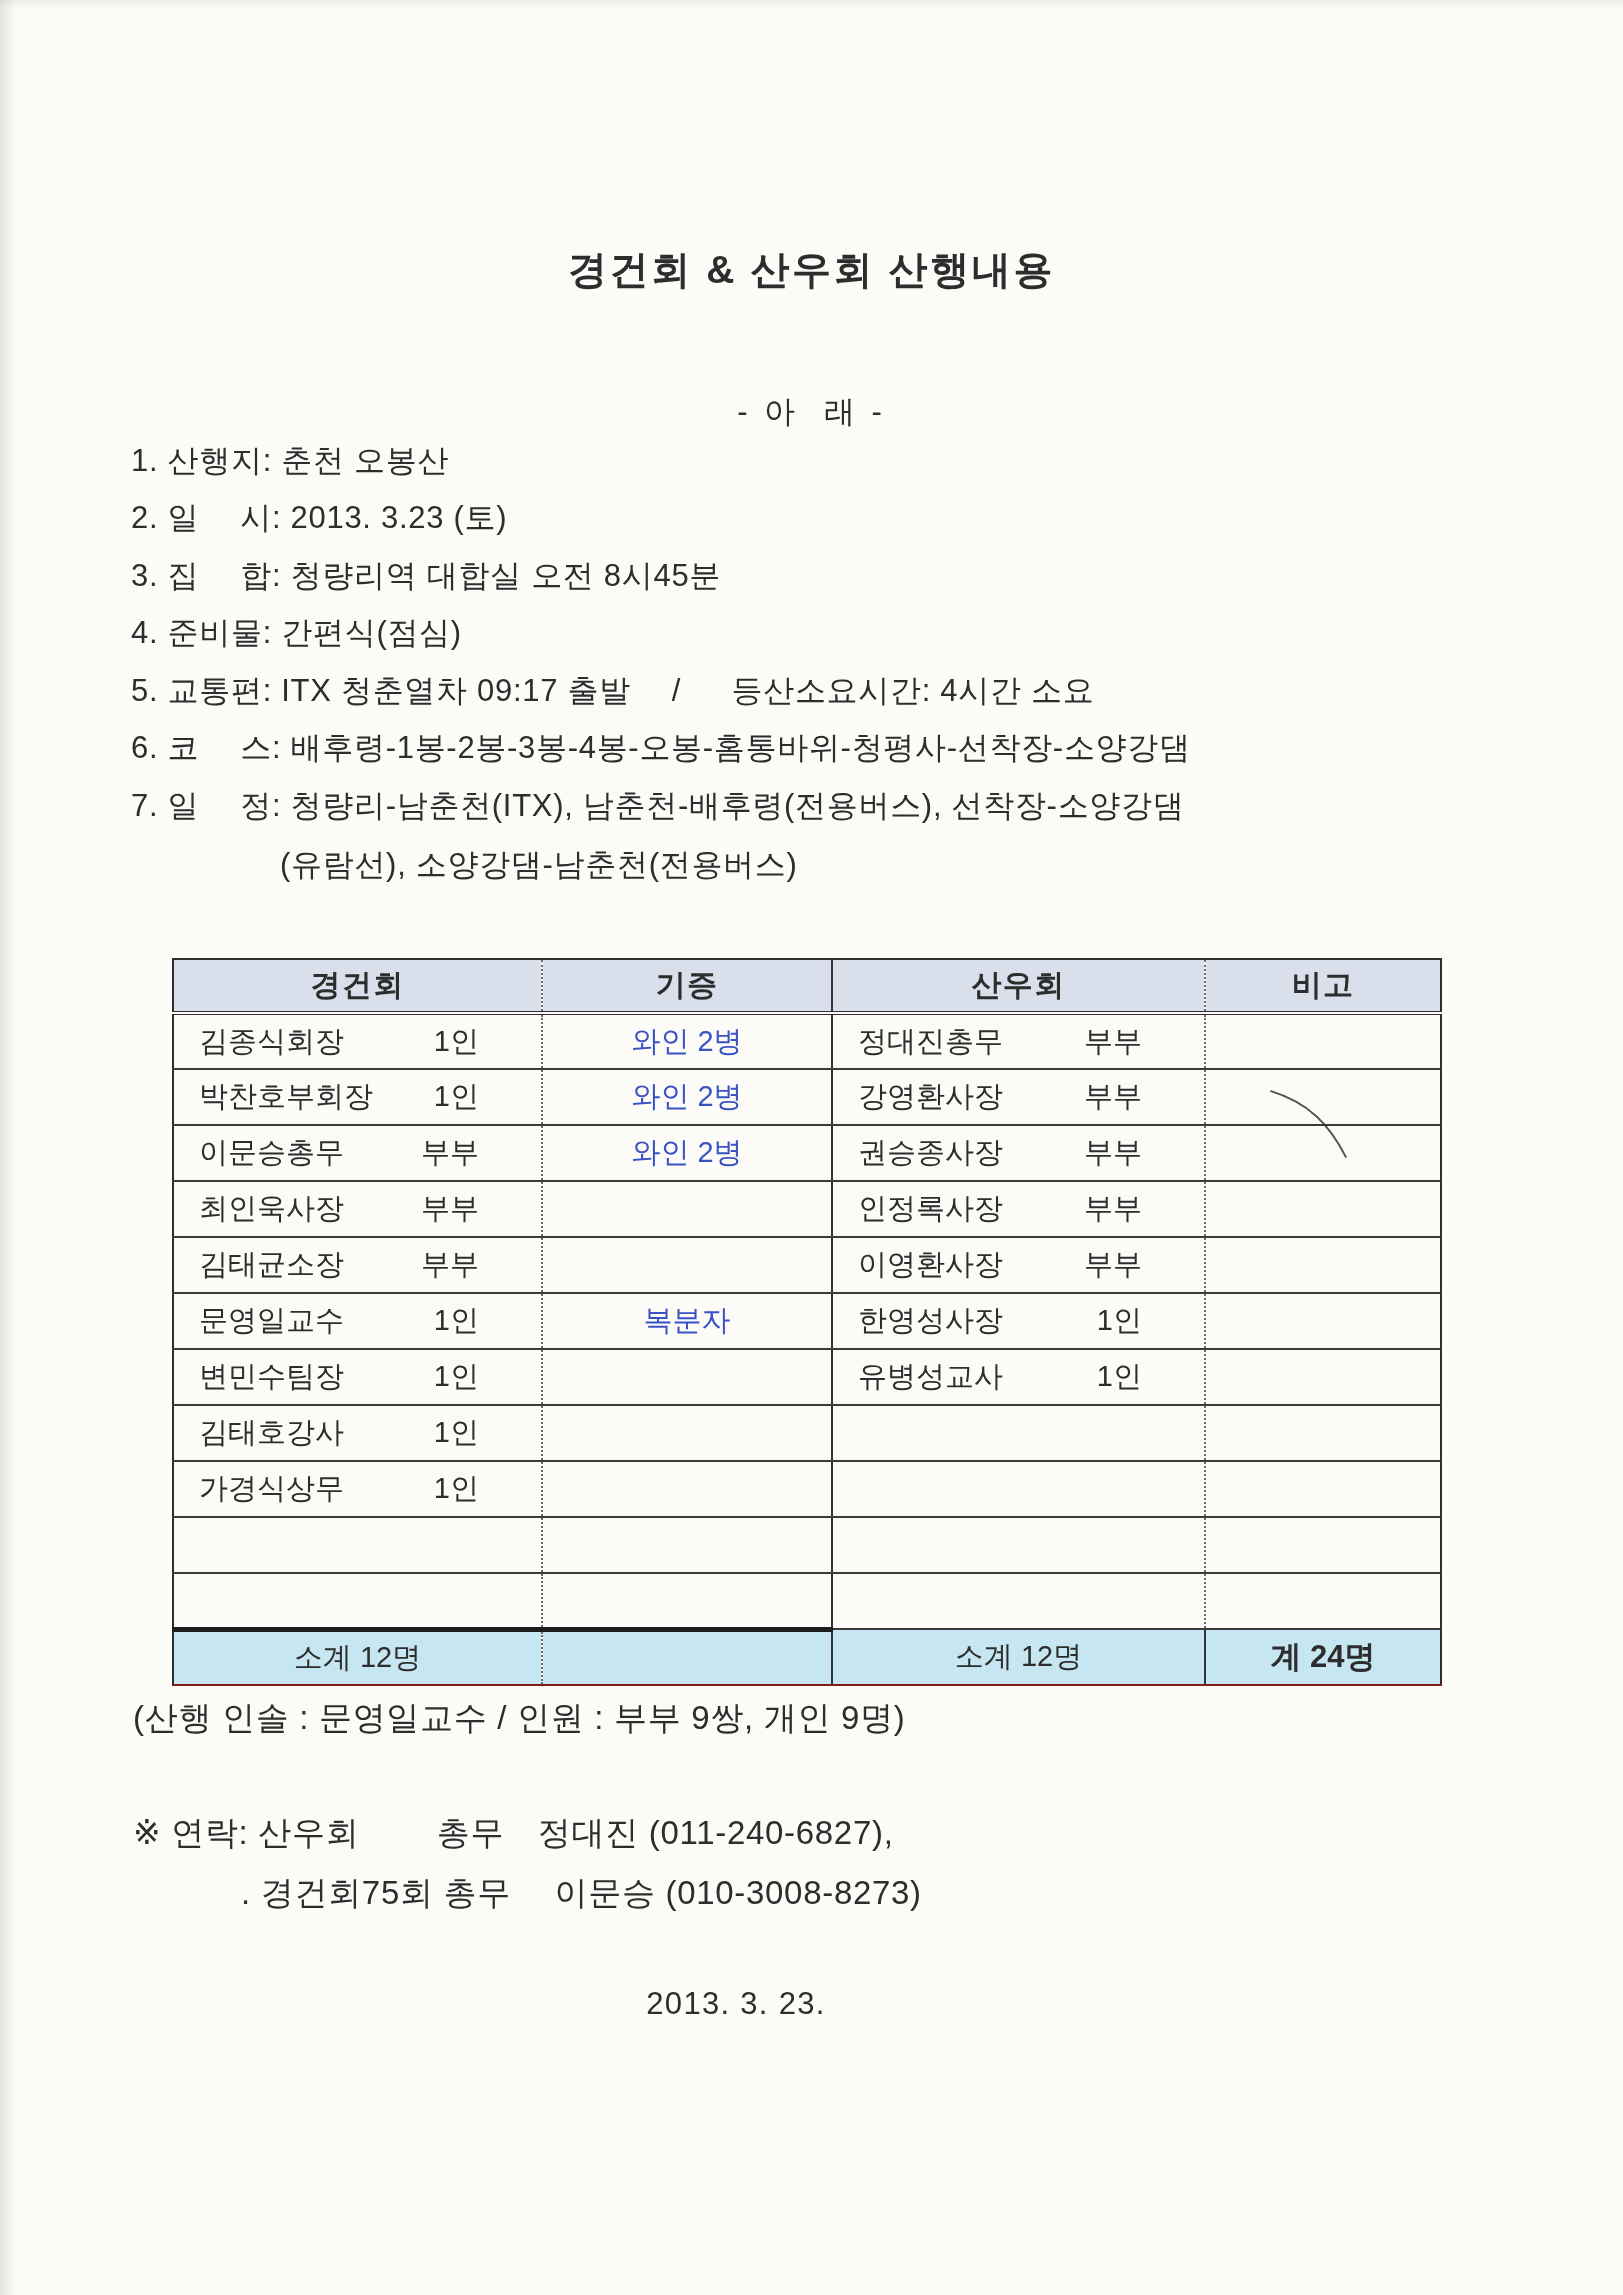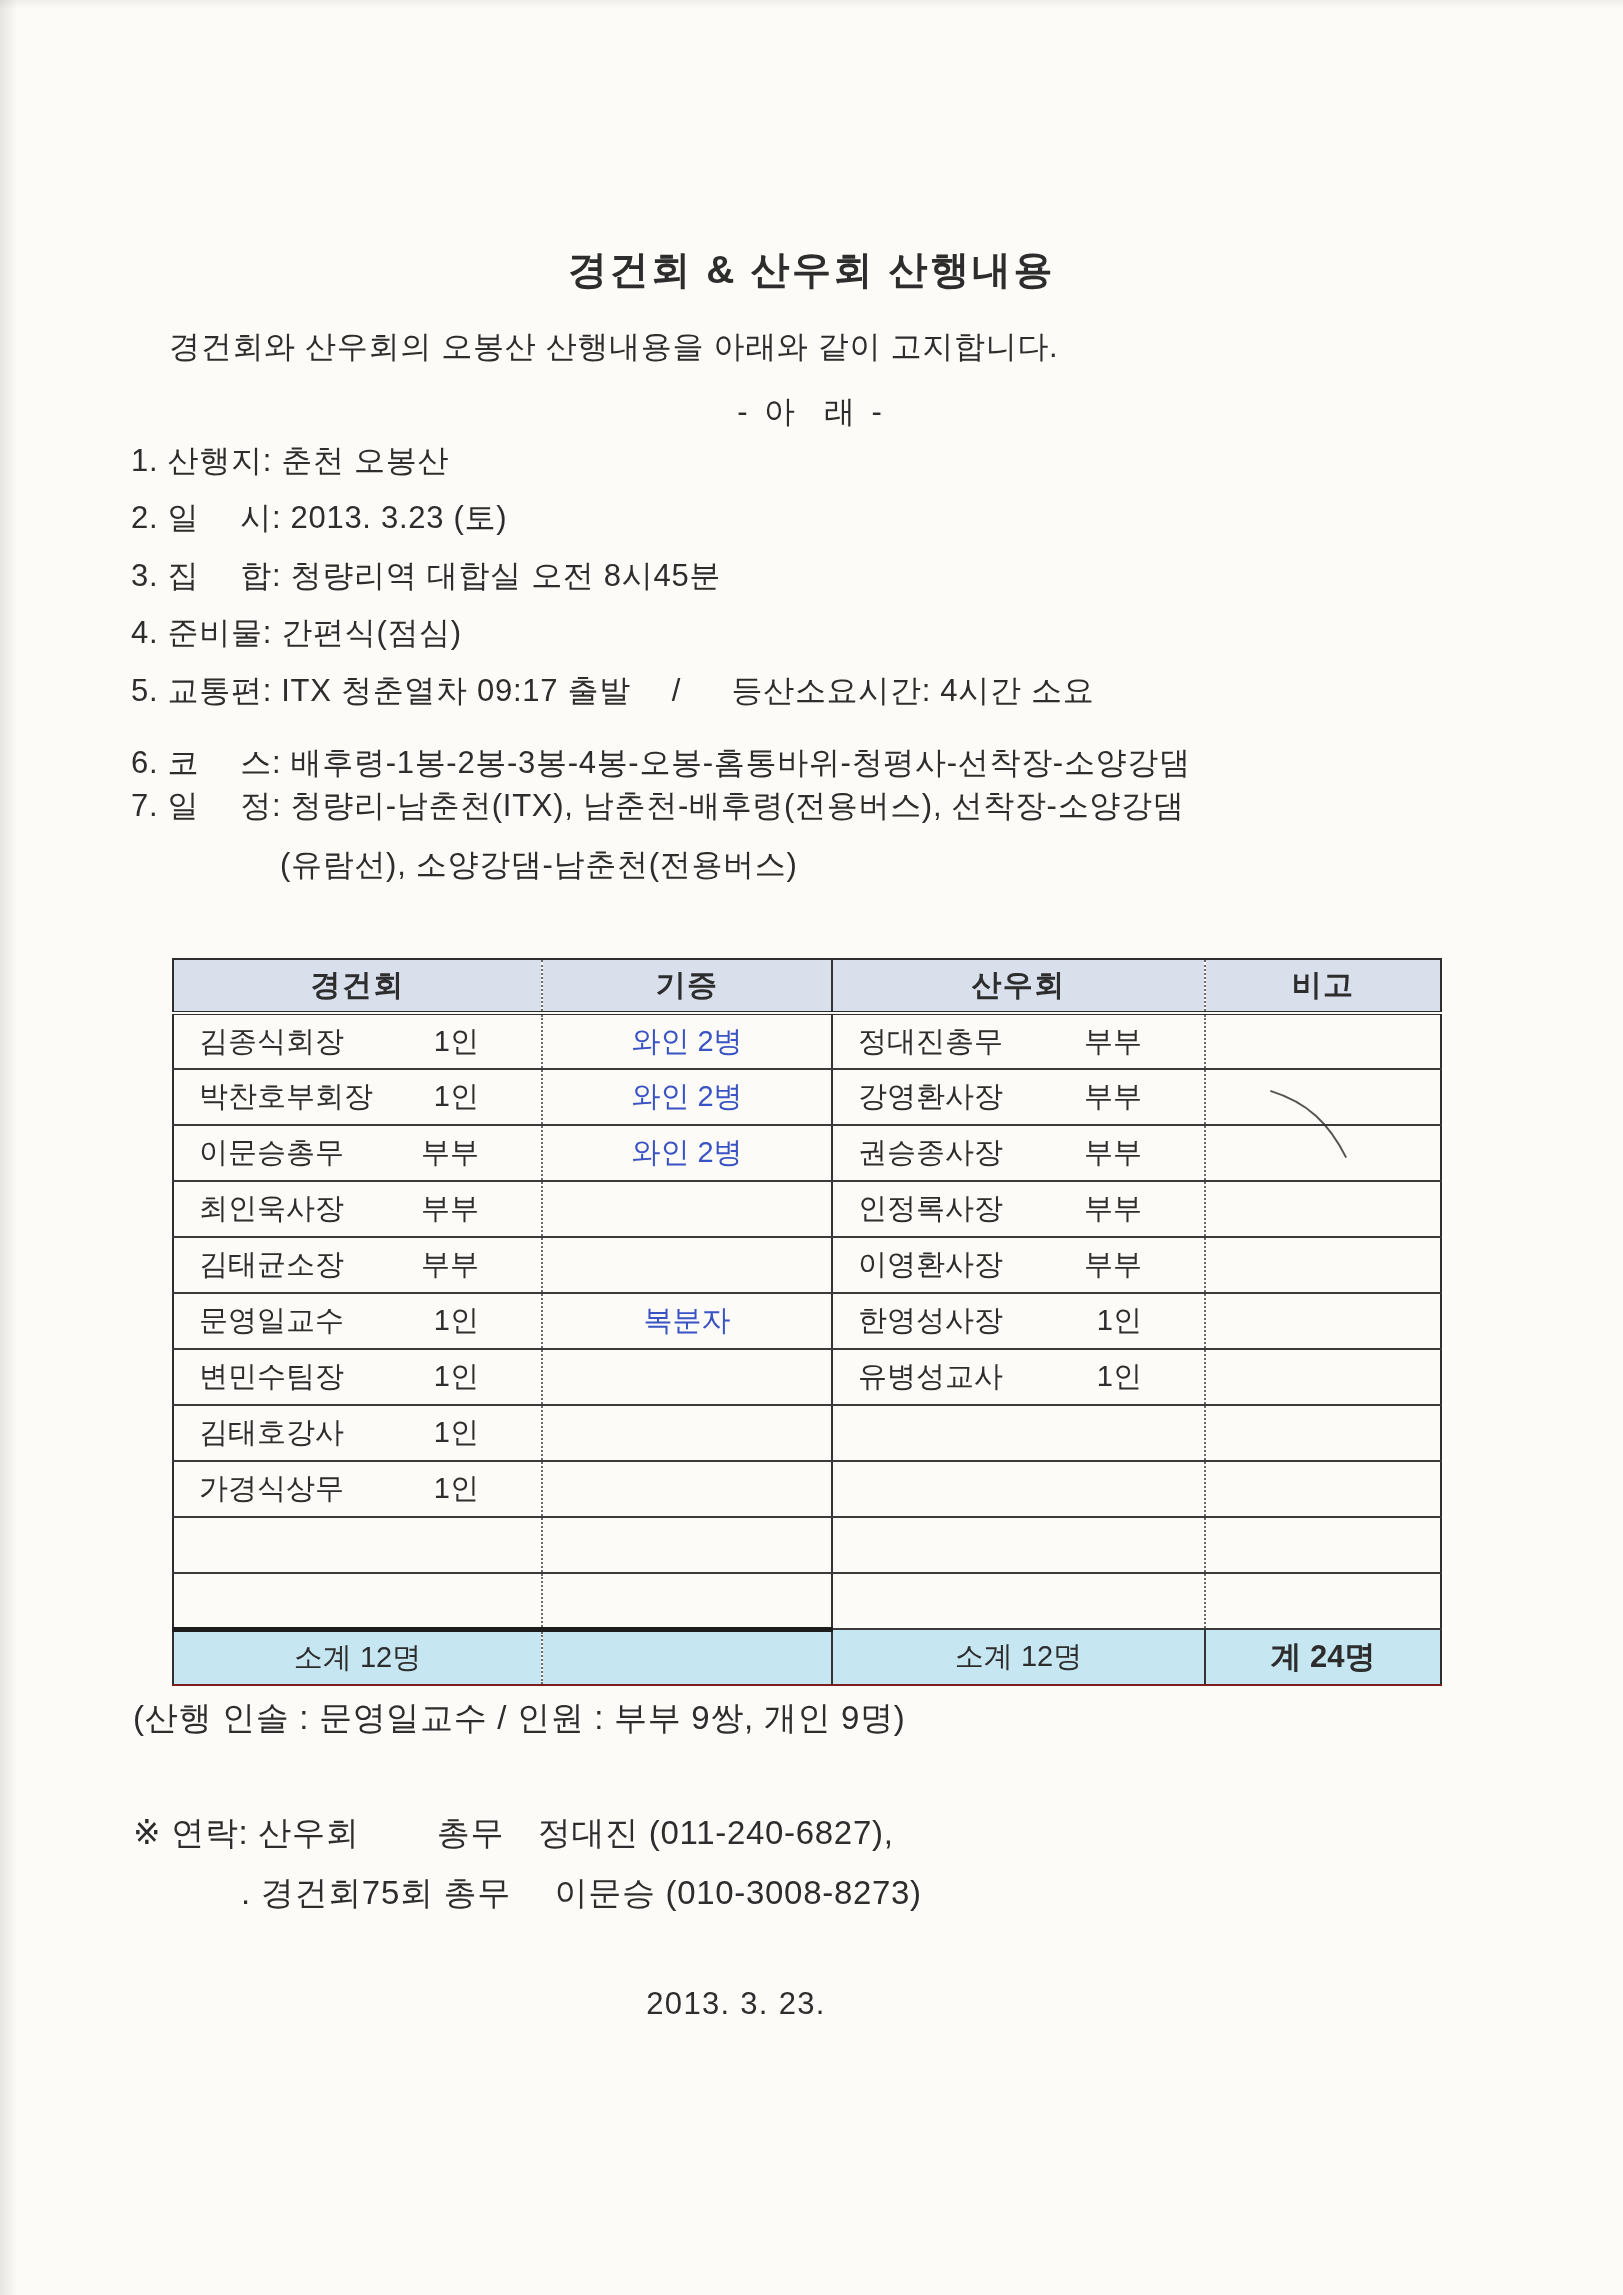--- a/index.html
+++ b/index.html
@@ -39,21 +39,21 @@
     letter-spacing:2.6px;
   }
   .intro{top:326px;left:169px;font-size:31px;letter-spacing:0.7px;}
   .below-marker{top:391px;left:0;width:100%;text-align:center;font-size:31px;letter-spacing:3.9px;}
   .list-item{left:131px;font-size:31px;letter-spacing:0.7px;}
   .li-1{top:440px;}
   .li-2{top:497px;}
   .li-3{top:555px;}
   .li-4{top:612px;}
   .li-5{top:670px;}
-  .li-6{top:727px;margin-top:15px;}
+  .li-6{top:727px;}
   .li-7{top:785px;}
   .li-7b{top:844px;left:280px;}
   .li-8{top:901px;}
 
   table.attendees{
     position:absolute;left:172px;top:958px;
     width:1267px;border-collapse:collapse;table-layout:fixed;
     font-size:29px;color:var(--ink);
     border:2.6px solid #2e2e2e;
   }
@@ -88,21 +88,20 @@
   .doc-author{top:2045px;left:0;width:1472px;text-align:center;font-size:31px;letter-spacing:1.3px;}
   .pen-layer{position:absolute;left:0;top:0;pointer-events:none;}
 </style>
 </head>
 <body>
 
 <div class="page">
 
   <div class="abs title">경건회 &amp; 산우회 산행내용</div>
 
-  <div class="abs intro">경건회와 산우회의 오봉산 산행내용을 아래와 같이 고지합니다.</div>
 
   <div class="abs below-marker">- 아  래 -</div>
 
   <div class="abs list-item li-1">1. 산행지: 춘천 오봉산</div>
   <div class="abs list-item li-2">2. 일　 시: 2013. 3.23 (토)</div>
   <div class="abs list-item li-3">3. 집　 합: 청량리역 대합실 오전 8시45분</div>
   <div class="abs list-item li-4">4. 준비물: 간편식(점심)</div>
   <div class="abs list-item li-5">5. 교통편: ITX 청춘열차 09:17 출발　 /　  등산소요시간: 4시간 소요</div>
   <div class="abs list-item li-6">6. 코　 스: 배후령-1봉-2봉-3봉-4봉-오봉-홈통바위-청평사-선착장-소양강댐</div>
   <div class="abs list-item li-7">7. 일　 정: 청량리-남춘천(ITX), 남춘천-배후령(전용버스), 선착장-소양강댐</div>

